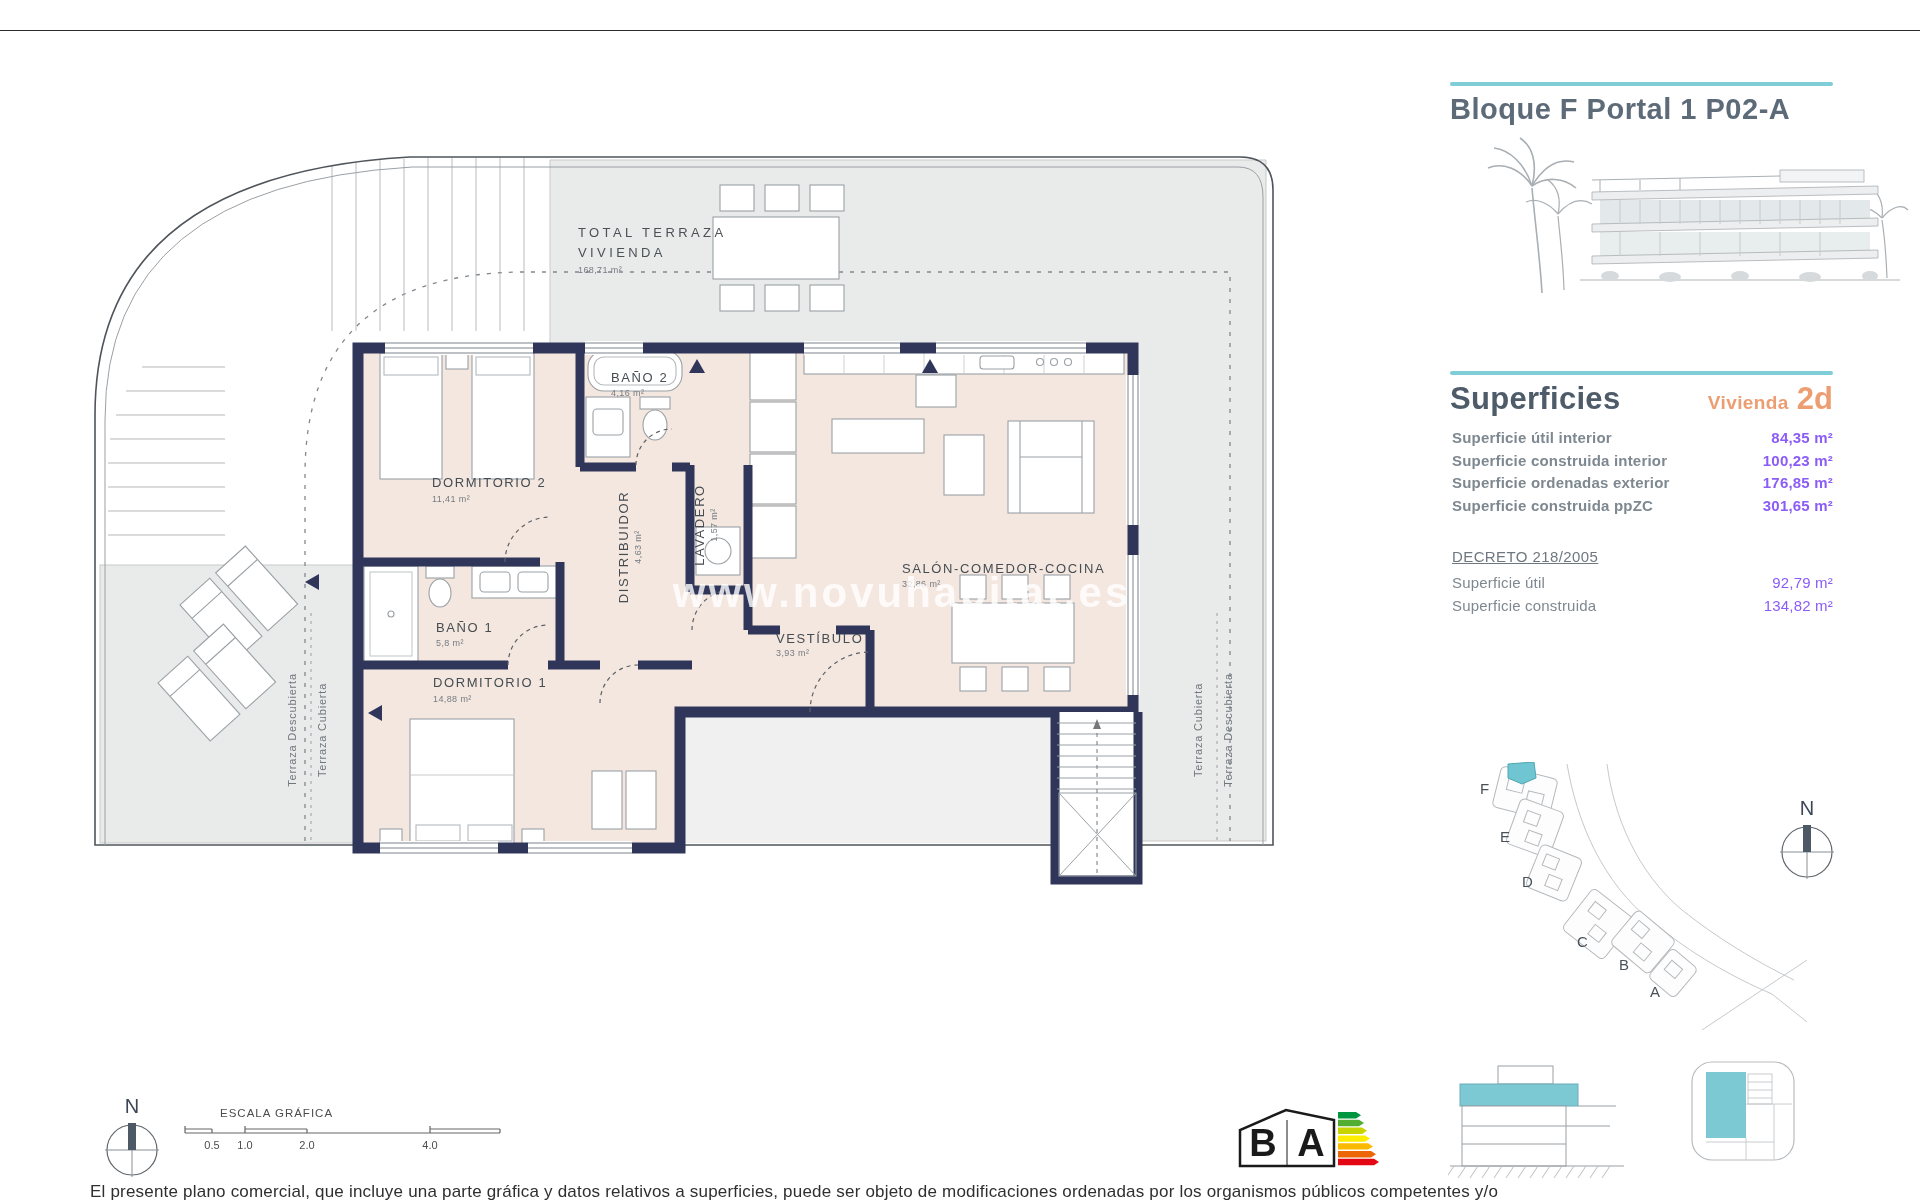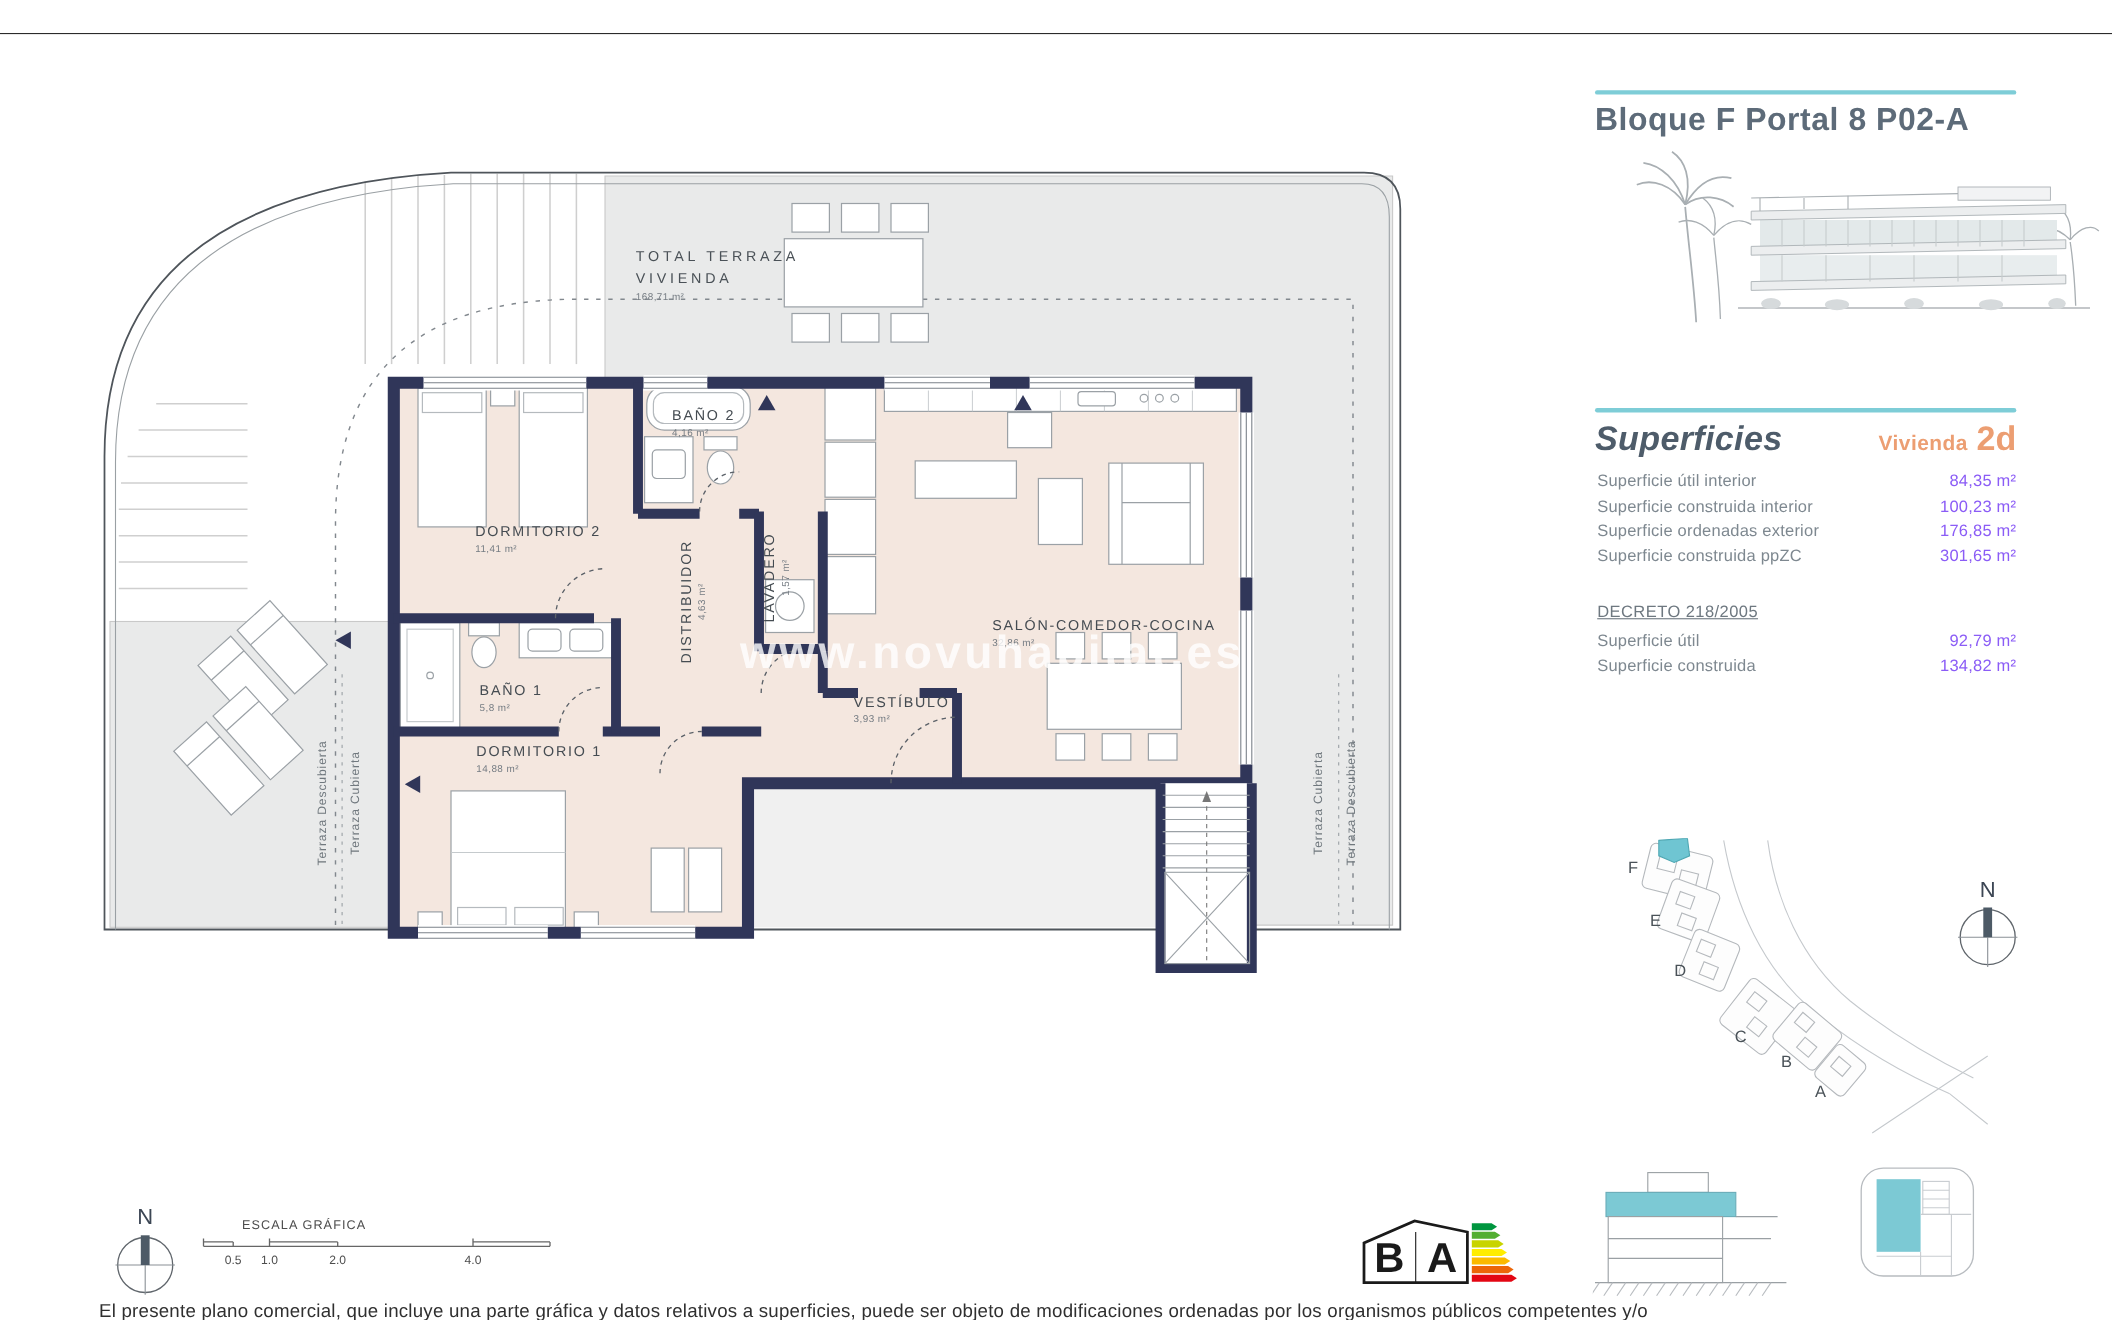--- a/index.html
+++ b/index.html
@@ -3,21 +3,21 @@
 <meta charset="utf-8">
 <style>
   html,body{margin:0;padding:0;background:#fff;}
   body{width:1920px;height:1200px;position:relative;overflow:hidden;
        font-family:"Liberation Sans",sans-serif;color:#56646f;}
   .abs{position:absolute;}
   .top-rule{top:30px;left:0;width:1920px;height:1px;background:#2b2b2b;}
   .teal-rule{height:4px;background:#7ecdd7;border-radius:2px;}
   .unit-title{font-size:29px;font-weight:bold;color:#5d6b79;letter-spacing:.5px;}
   .sup-head{display:flex;justify-content:space-between;align-items:flex-end;}
-  .sup-title{font-size:31px;font-weight:bold;color:#4e5c6a;letter-spacing:.3px;font-style:italic;}
+  .sup-title{font-size:31px;font-weight:bold;color:#4e5c6a;letter-spacing:.3px;}
   .viv{font-size:19px;color:#ec9e72;font-weight:bold;letter-spacing:.4px;}
   .viv-val{font-size:31px;color:#ec9e72;font-weight:bold;margin-left:8px;}
   .sup-row{display:flex;justify-content:space-between;font-size:15px;
            color:#7e8890;height:22.5px;letter-spacing:.2px;}
   .sup-row .val{color:#8b5cf6;}
   .decreto-title{font-size:15px;color:#6e7880;letter-spacing:.4px;margin-bottom:9px;text-decoration:underline;}
   .disclaimer{font-size:17px;color:#2f2f2f;letter-spacing:.2px;white-space:nowrap;}
   svg text{font-family:"Liberation Sans",sans-serif;}
   .room-name{font-size:13px;letter-spacing:1.6px;fill:#454c52;}
   .room-area{font-size:9px;letter-spacing:.4px;fill:#757c83;}
@@ -273,21 +273,21 @@
     <line x1="231" y1="478" x2="231" y2="705" stroke="#9aa0a5" stroke-width="1" stroke-dasharray="3,5"></line>
     <text class="vlabel" transform="translate(1122,595) rotate(-90)" text-anchor="middle">Terraza Cubierta</text>
     <text class="vlabel" transform="translate(1152,595) rotate(-90)" text-anchor="middle">Terraza Descubierta</text>
     <line x1="1137" y1="478" x2="1137" y2="705" stroke="#9aa0a5" stroke-width="1" stroke-dasharray="3,5"></line>
   </g>
 
   <text class="wm" x="822" y="472" text-anchor="middle">www.novuhabitat.es</text>
 </svg>
 
 <div class="abs teal-rule" style="left:1450px;top:82px;width:383px;"></div>
-<div class="abs unit-title" style="left:1450px;top:93px;width:400px;">Bloque F Portal 8 P02-A</div>
+<div class="abs unit-title" style="left:1450px;top:93px;width:400px;">Bloque F Portal 1 P02-A</div>
 
 <svg class="abs" style="left:1480px;top:128px;" width="430" height="182" viewBox="0 0 430 182">
   <g fill="none" stroke="#a9afb3" stroke-width="1.6">
     <path d="M62,165 C60,130 55,95 52,60"></path>
     <path d="M52,58 C40,40 22,34 8,40"></path>
       <path d="M52,58 C45,36 30,22 14,20"></path>
     <path d="M52,58 C58,34 52,18 40,10"></path>
       <path d="M52,58 C64,38 78,30 94,34"></path>
     <path d="M52,58 C66,48 84,50 96,60"></path>
     <path d="M84,162 C83,130 80,110 78,88" stroke-width="1.2"></path>
@@ -344,21 +344,21 @@
 <div class="abs teal-rule" style="left:1450px;top:371px;width:383px;"></div>
 
 <div class="abs sup-head" style="left:1450px;top:381px;width:383px;">
   <span class="sup-title">Superficies</span>
   <span style="display:flex;align-items:baseline;">
     <span class="viv">Vivienda</span>
     <span class="viv-val">2d</span>
   </span>
 </div>
 
-<div class="abs" style="left:1452px;top:429px;width:381px;">
+<div class="abs" style="left:1452px;top:429px;width:381px;font-weight:bold;">
   <div class="sup-row">
     <span>Superficie útil interior</span>
     <span class="val">84,35 m²</span>
   </div>
   <div class="sup-row">
     <span>Superficie construida interior</span>
     <span class="val">100,23 m²</span>
   </div>
   <div class="sup-row">
     <span>Superficie ordenadas exterior</span>

